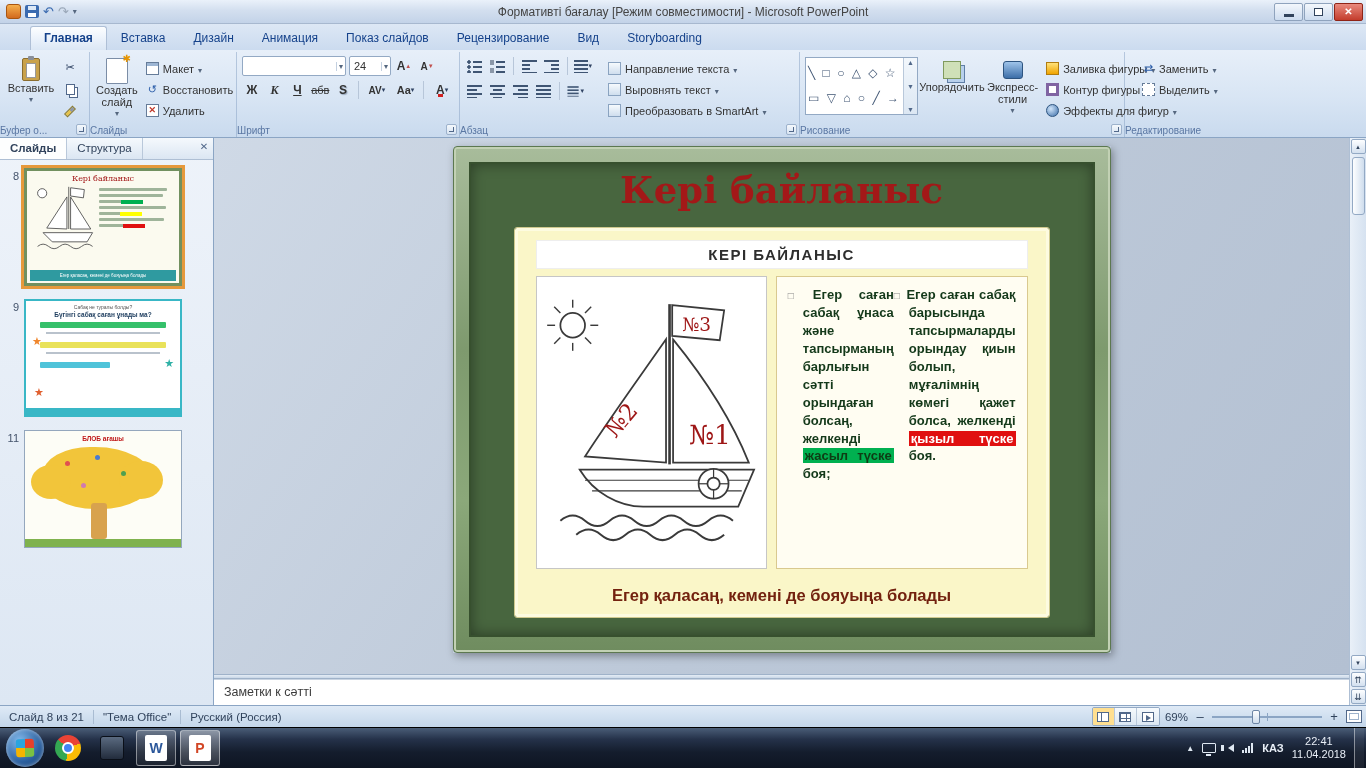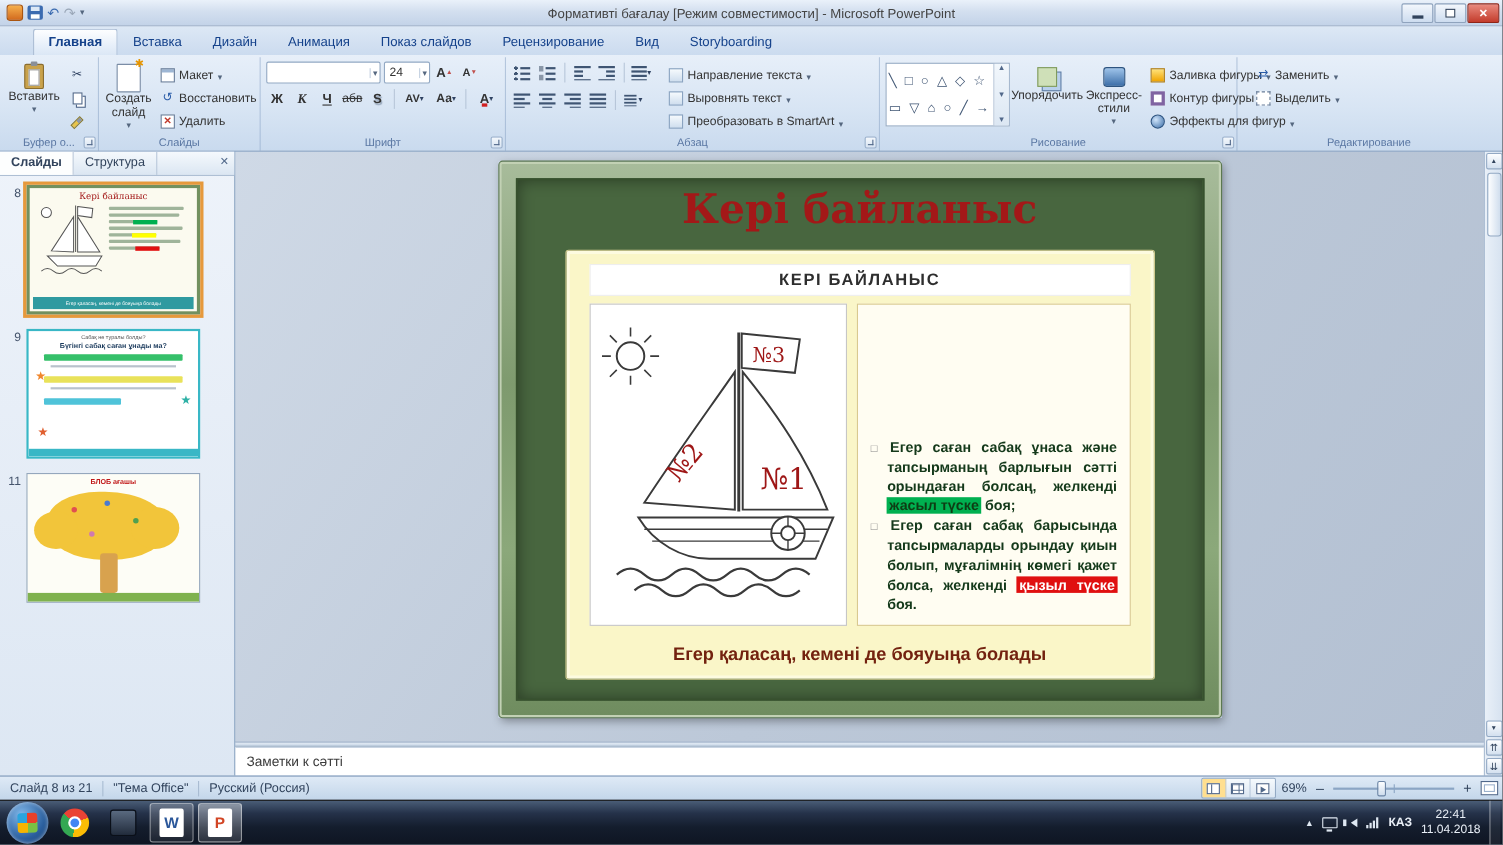--- a/index.html
+++ b/index.html
@@ -30,21 +30,21 @@
   
   .ribbon-tabs{position:absolute;top:24px;left:0;right:0;height:26px;
     background:linear-gradient(#dde8f5,#cbdbef);display:flex;align-items:flex-end;padding-left:30px}
   .rtab{padding:4px 13px 5px;font-size:12px;color:#15428b;border:1px solid transparent;border-bottom:none;border-radius:3px 3px 0 0;white-space:nowrap}
   .rtab.active{background:linear-gradient(#fdfeff,#e8f0fa 60%,#dbe7f5);border-color:#aebfd6;font-weight:bold}
 
   
   .ribbon-body{position:absolute;top:50px;left:0;right:0;height:88px;
     background:linear-gradient(#e7eff9,#d8e5f4 55%,#c9daee);border-bottom:1px solid #8ba5c4;display:flex;padding-top:2px}
   .rgroup{position:relative;border-right:1px solid rgba(140,165,198,.55);padding:2px 4px 16px 5px;height:100%;flex-shrink:0}
-  .rgroup-label{position:absolute;bottom:1px;left:0;right:0;text-align:center;font-size:10px;color:#5a77a3;white-space:nowrap;overflow:hidden}
+  .rgroup-label{position:absolute;bottom:1px;left:0;right:0;font-size:10px;color:#5a77a3;white-space:nowrap;overflow:hidden}
   .launcher{position:absolute;right:2px;bottom:2px;width:11px;height:11px;border:1px solid #9db2cc;border-radius:2px;background:linear-gradient(#f4f8fc,#d8e4f2)}
   .launcher::before{content:"";position:absolute;right:2px;bottom:2px;width:4px;height:4px;border-right:1.5px solid #51688a;border-bottom:1.5px solid #51688a}
   .g-flex{display:flex;gap:3px;height:100%}
   .bigbtn{display:flex;flex-direction:column;align-items:center;width:52px;padding-top:3px;
     font-size:11px;line-height:12px;text-align:center;color:#333;border:1px solid transparent;border-radius:3px}
   .bb-dd{font-size:8px;color:#55677f}
   .mini-col{display:flex;flex-direction:column;gap:2px;padding-top:3px}
   .sbtn{width:20px;height:20px;border:1px solid transparent;border-radius:2px;background:none;
     display:flex;align-items:center;justify-content:center;font-size:11px;color:#2f4262}
   .wbtn{display:flex;align-items:flex-end;gap:4px;font-size:11px;height:20px;padding:0 3px;border:1px solid transparent;border-radius:2px;white-space:nowrap;color:#333}
@@ -182,21 +182,21 @@
   .chalk-frame{width:100%;height:100%;padding:15px;border-radius:4px;border:1px solid #5c7850;
     background:linear-gradient(#a8bc9b,#7e9a6e 40%,#8ba87a 70%,#6f8c5f);box-shadow:inset 0 0 0 2px #c2d1b4}
   .board{width:100%;height:100%;background:#48663f;border:2px solid #37502e;box-shadow:inset 0 0 14px rgba(0,0,0,.4);position:relative}
   .board-title{position:absolute;top:4px;left:0;right:0;text-align:center;font-family:"DejaVu Serif",serif;font-size:37px;color:#a31818;font-weight:bold}
   .panel{position:absolute;left:44px;right:44px;top:64px;bottom:18px;background:#faf6c8;border:3px solid #fdfbe0;outline:1px solid #cfc98e;border-radius:2px}
   .panel-header{margin:9px 18px 7px;background:#fff;height:29px;display:flex;align-items:center;justify-content:center;
     font-weight:bold;font-size:15px;letter-spacing:1.5px;color:#2e2e2e;border:1px solid #eee}
   .panel-body{display:flex;gap:9px;margin:0 18px;height:293px}
   .draw-box{flex:1.04;background:#fff;border:1px solid #c6c6c6;display:flex;align-items:center;justify-content:center}
   .boat-svg{width:96%;height:97%}
-  .text-box{flex:1;background:#fffdf2;border:1px solid #d9c98f;padding:9px 11px;display:flex;flex-direction:column;justify-content:flex-end}
+  .text-box{flex:1;background:#fffdf2;border:1px solid #d9c98f;padding:9px 11px;display:flex;flex-direction:row;justify-content:flex-end}
   .bullet{font-size:13px;font-weight:bold;color:#14391a;text-align:justify;line-height:1.38;padding-left:15px;text-indent:-15px}
   .blt-sq{color:#8a8a8a;font-weight:normal;font-size:10px;margin-right:6px}
   .hl{padding:0 2px;font-weight:bold}
   .panel-footer{position:absolute;left:0;right:0;bottom:9px;text-align:center;font-weight:bold;font-size:16.5px;color:#73220f}
 
   .notes-splitter{height:5px;background:linear-gradient(#e5edf6,#c8d6e6);border-top:1px solid #9fb2c9;border-bottom:1px solid #9fb2c9}
   .notes{height:26px;background:#fff;border-top:1px solid #c9d4e2;font-size:12.5px;color:#3c3c3c;padding:5px 10px}
 
   
   .vscroll{position:absolute;top:138px;right:0;width:17px;bottom:63px;background:linear-gradient(90deg,#e9f0f8,#d6e2f0);border-left:1px solid #aebfd4;display:flex;flex-direction:column;align-items:center}

